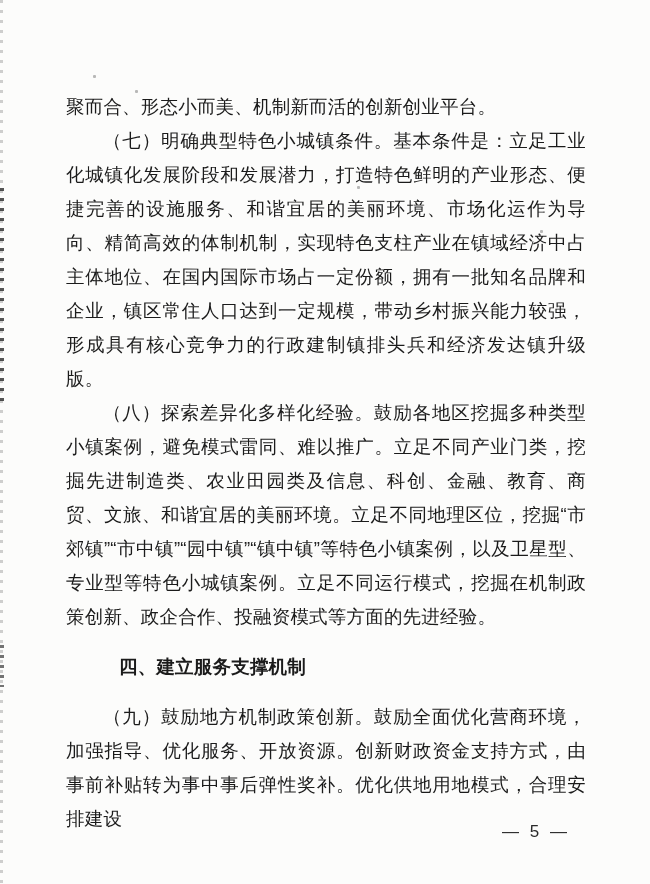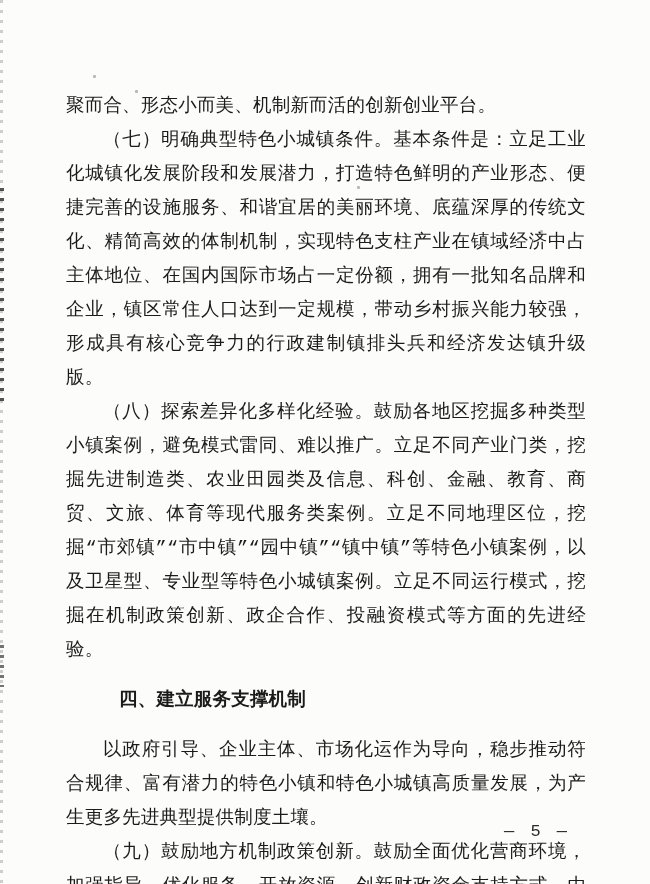--- a/index.html
+++ b/index.html
@@ -6,21 +6,21 @@
     margin: 0;
     padding: 0;
     background: #ffffff;
   }
   .sheet {
     position: relative;
     width: 650px;
     height: 884px;
     background: #fcfcfb;
     overflow: hidden;
-    font-family: Liberation Mono, monospace;
+    font-family: Liberation Sans, sans-serif;
   }
   
   .edge-marks {
     position: absolute;
     left: 0;
     width: 4px;
     background: repeating-linear-gradient(
       to bottom,
       #2a2a2a 0px, #2a2a2a 3px,
       transparent 3px, transparent 10px
@@ -86,22 +86,21 @@
   <div class="edge-marks edge-dense"></div>
   <div class="edge-marks edge-lower"></div>
 
   <div class="speck s1"></div>
   <div class="speck s2"></div>
   <div class="speck s3"></div>
   <div class="speck s4"></div>
 
   <div class="content">
     <p class="no-indent">聚而合、形态小而美、机制新而活的创新创业平台。</p>
-    <p>（七）明确典型特色小城镇条件。基本条件是：立足工业化城镇化发展阶段和发展潜力，打造特色鲜明的产业形态、便捷完善的设施服务、和谐宜居的美丽环境、底蕴深厚的传统文化、精简高效的体制机制，实现特色支柱产业在镇域经济中占主体地位、在国内国际市场占一定份额，拥有一批知名品牌和企业，镇区常住人口达到一定规模，带动乡村振兴能力较强，形成具有核心竞争力的行政建制镇排头兵和经济发达镇升级版。</p>
-    <p>（八）探索差异化多样化经验。鼓励各地区挖掘多种类型小镇案例，避免模式雷同、难以推广。立足不同产业门类，挖掘先进制造类、农业田园类及信息、科创、金融、教育、商贸、文旅、体育等现代服务类案例。立足不同地理区位，挖掘“市郊镇”“市中镇”“园中镇”“镇中镇”等特色小镇案例，以及卫星型、专业型等特色小城镇案例。立足不同运行模式，挖掘在机制政策创新、政企合作、投融资模式等方面的先进经验。</p>
+    <p>（七）明确典型特色小城镇条件。基本条件是：立足工业化城镇化发展阶段和发展潜力，打造特色鲜明的产业形态、便捷完善的设施服务、和谐宜居的美丽环境、市场化运作为导向、精简高效的体制机制，实现特色支柱产业在镇域经济中占主体地位、在国内国际市场占一定份额，拥有一批知名品牌和企业，镇区常住人口达到一定规模，带动乡村振兴能力较强，形成具有核心竞争力的行政建制镇排头兵和经济发达镇升级版。</p>
+    <p>（八）探索差异化多样化经验。鼓励各地区挖掘多种类型小镇案例，避免模式雷同、难以推广。立足不同产业门类，挖掘先进制造类、农业田园类及信息、科创、金融、教育、商贸、文旅、和谐宜居的美丽环境。立足不同地理区位，挖掘“市郊镇”“市中镇”“园中镇”“镇中镇”等特色小镇案例，以及卫星型、专业型等特色小城镇案例。立足不同运行模式，挖掘在机制政策创新、政企合作、投融资模式等方面的先进经验。</p>
     <h3 class="section-heading">四、建立服务支撑机制</h3>
-    <p>以政府引导、企业主体、市场化运作为导向，稳步推动符合规律、富有潜力的特色小镇和特色小城镇高质量发展，为产生更多先进典型提供制度土壤。</p>
     <p>（九）鼓励地方机制政策创新。鼓励全面优化营商环境，加强指导、优化服务、开放资源。创新财政资金支持方式，由事前补贴转为事中事后弹性奖补。优化供地用地模式，合理安排建设</p>
   </div>
 
   <div class="page-number">— 5 —</div>
 
 </div>
 
 </body></html>

